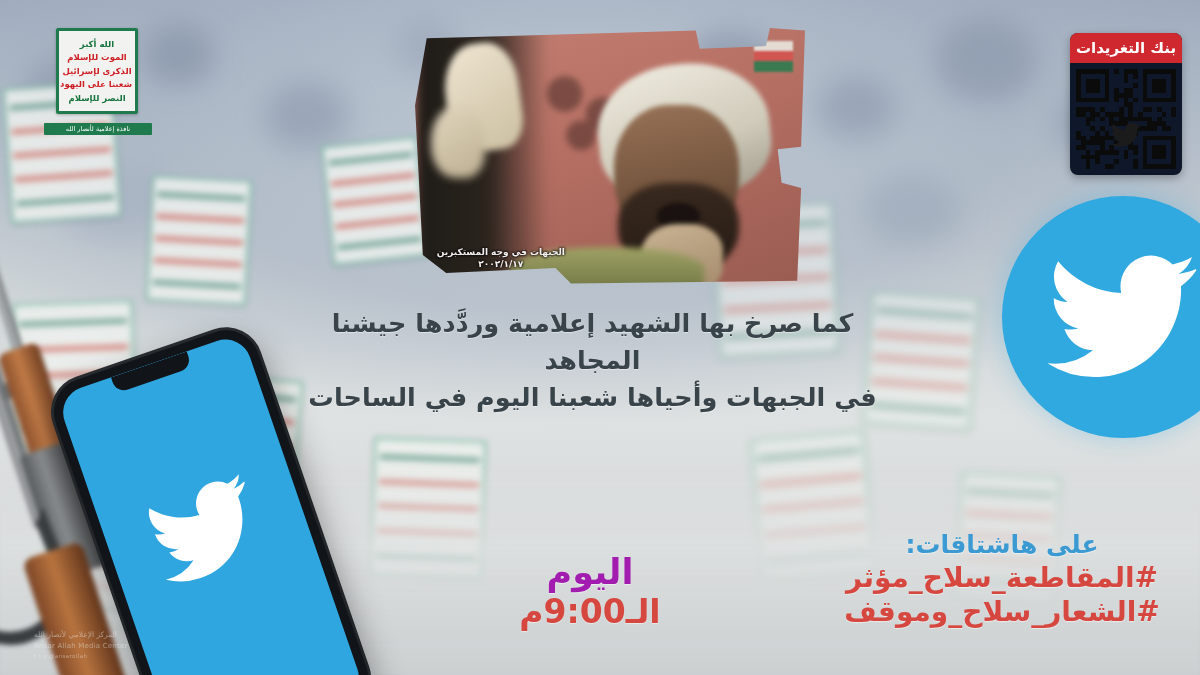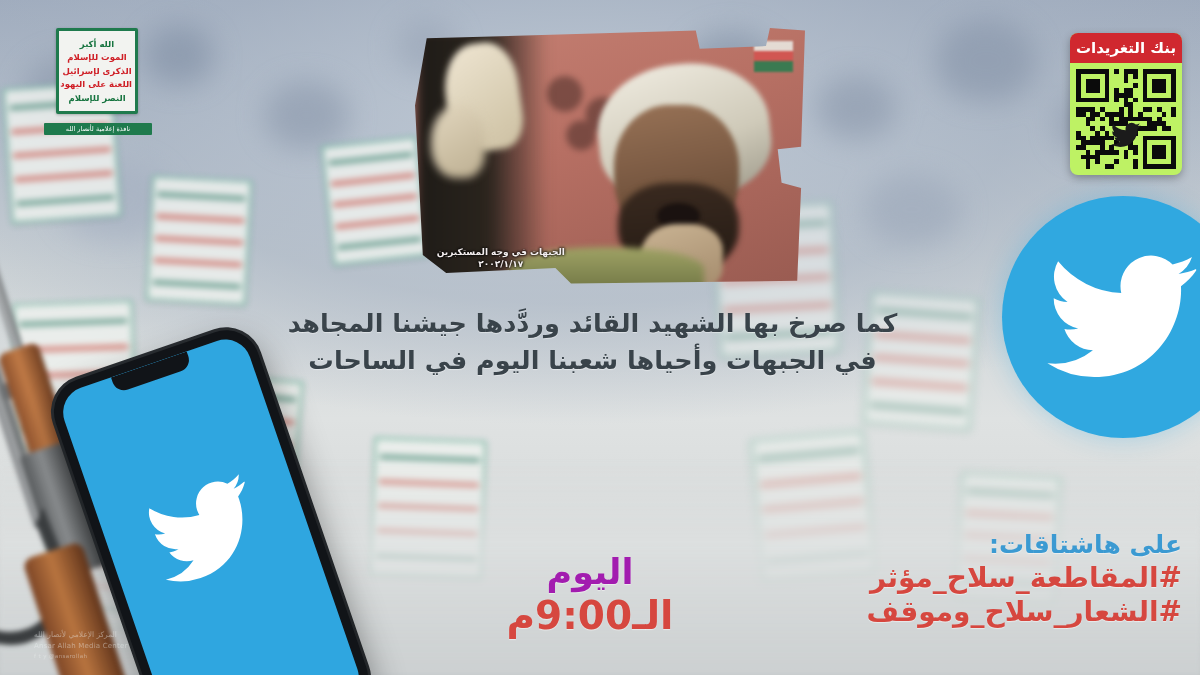--- a/index.html
+++ b/index.html
@@ -86,21 +86,21 @@
     text-shadow:0 1px 2px rgba(0,0,0,.35);letter-spacing:-1px;
   }
   .ansar-mark .sub{
     margin-top:5px;background:#1f7a4d;color:#ffffff;font-size:6.5px;
     padding:2px 3px;border-radius:1px;white-space:nowrap;letter-spacing:-.2px;
   }
 
   
   .qr-card{
     position:absolute;right:18px;top:33px;width:112px;height:142px;
-    background:#bef264;border-radius:8px;overflow:hidden;
+    background:#0f172a;border-radius:8px;overflow:hidden;
     box-shadow:0 3px 9px rgba(0,0,0,.3);
   }
   .qr-head{height:30px;background:#d0282f;color:#fff;display:flex;align-items:center;justify-content:center;
     font-size:15px;font-weight:bold;letter-spacing:-.3px;}
   .qr-body{padding:6px;display:flex;align-items:center;justify-content:center;}
   .qr-grid{width:100px;height:100px;display:grid;grid-template-columns:repeat(21,1fr);grid-template-rows:repeat(21,1fr);}
   .qr-grid i{background:#0b0b0b;}
   .qr-bird{position:absolute;left:50%;top:calc(30px + 50%);transform:translate(-50%,-46%);width:30px;height:26px;}
 
   
@@ -148,25 +148,25 @@
   .subhead{
     position:absolute;right:300px;top:425px;width:615px;
     text-align:center;color:#3a4247;font-weight:bold;
     font-size:30px;line-height:1.5;letter-spacing:-.2px;
     text-shadow:0 1px 1px rgba(255,255,255,.45);
   }
   .when{
     position:absolute;right:430px;top:552px;width:360px;text-align:center;line-height:1.18;
   }
   .when .day{color:#a21caf;font-size:35px;font-weight:bold;text-shadow:0 1px 1px rgba(255,255,255,.5);}
-  .when .time{color:#d6473f;font-size:39px;font-weight:bold;text-shadow:0 1px 1px rgba(255,255,255,.5);
+  .when .time{color:#d6473f;font-size:33px;font-weight:bold;text-shadow:0 1px 1px rgba(255,255,255,.5);
     direction:rtl;unicode-bidi:isolate;}
 
   
-  .tags{position:absolute;right:18px;top:530px;width:360px;text-align:right;line-height:1.22;}
+  .tags{position:absolute;right:18px;top:530px;width:360px;text-align:center;line-height:1.22;}
   .tags .lead{color:#3b9ad2;font-size:25px;font-weight:bold;text-shadow:0 1px 1px rgba(255,255,255,.5);}
   .tags .tag{color:#d6473f;font-size:28px;font-weight:bold;text-shadow:0 1px 1px rgba(255,255,255,.5);}
 
   
   .watermark{position:absolute;left:34px;bottom:14px;width:170px;opacity:.42;
     color:#eef2f3;font-size:7px;line-height:1.45;text-align:left;direction:ltr;filter:blur(.4px);}
   .watermark .w-ar{font-size:7.5px;}
   .watermark .w-en{font-size:7px;letter-spacing:.2px;}
   .watermark .w-handles{font-size:5.5px;letter-spacing:.4px;margin-top:2px;}
 </style>
@@ -292,21 +292,21 @@
       <svg class="bird" viewBox="0 0 24 20">
         <path fill="#ffffff" d="M23.6 2.4c-.87.38-1.8.64-2.78.76a4.83 4.83 0 0 0 2.13-2.67c-.94.55-1.98.95-3.08 1.17A4.85 4.85 0 0 0 11.6 5.1c0 .38.04.75.12 1.1A13.76 13.76 0 0 1 1.7 1.15a4.84 4.84 0 0 0 1.5 6.47c-.79-.02-1.54-.24-2.2-.6v.06a4.85 4.85 0 0 0 3.89 4.75c-.4.11-.83.17-1.28.17-.31 0-.61-.03-.91-.09a4.86 4.86 0 0 0 4.53 3.37A9.73 9.73 0 0 1 0 17.35a13.72 13.72 0 0 0 7.43 2.18c8.92 0 13.79-7.38 13.79-13.78l-.02-.63c.95-.68 1.77-1.53 2.42-2.5z"></path>
       </svg>
     </div>
   </div>
 
   <div class="slogan-box">
     <div class="sl-green">الله أكبر</div>
     <div class="sl-red">الموت للإسلام</div>
     <div class="sl-red">الذكرى لإسرائيل</div>
-    <div class="sl-red">اللعنة على اليهود</div>
+    <div class="sl-red">شعبنا على اليهود</div>
     <div class="sl-green">النصر للإسلام</div>
   </div>
 
   <div class="ansar-mark">
     <div class="sub">نافذة إعلامية لأنصار الله</div>
   </div>
 
   <div class="qr-card">
     <div class="qr-head">بنك التغريدات</div>
     <div class="qr-body">
@@ -778,21 +778,21 @@
     <div class="hand3"></div>
     <div class="greenery"></div>
     <div class="flagmini"></div>
     <div class="cap">
       <span>الجبهات في وجه المستكبرين</span>
       <span>٢٠٠٢/١/١٧</span>
     </div>
   </div>
 
   <div class="headline">
-    <div>كما صرخ بها الشهيد القائد وردَّدها جيشنا المجاهد</div>
+    <div>كما صرخ بها الشهيد إعلامية وردَّدها جيشنا المجاهد</div>
     <div>في الجبهات وأحياها شعبنا اليوم في الساحات</div>
   </div>
 
 
   <div class="when">
     <div class="day">اليوم</div>
     <div class="time">الـ9:00م</div>
   </div>
 
   <div class="tags">

